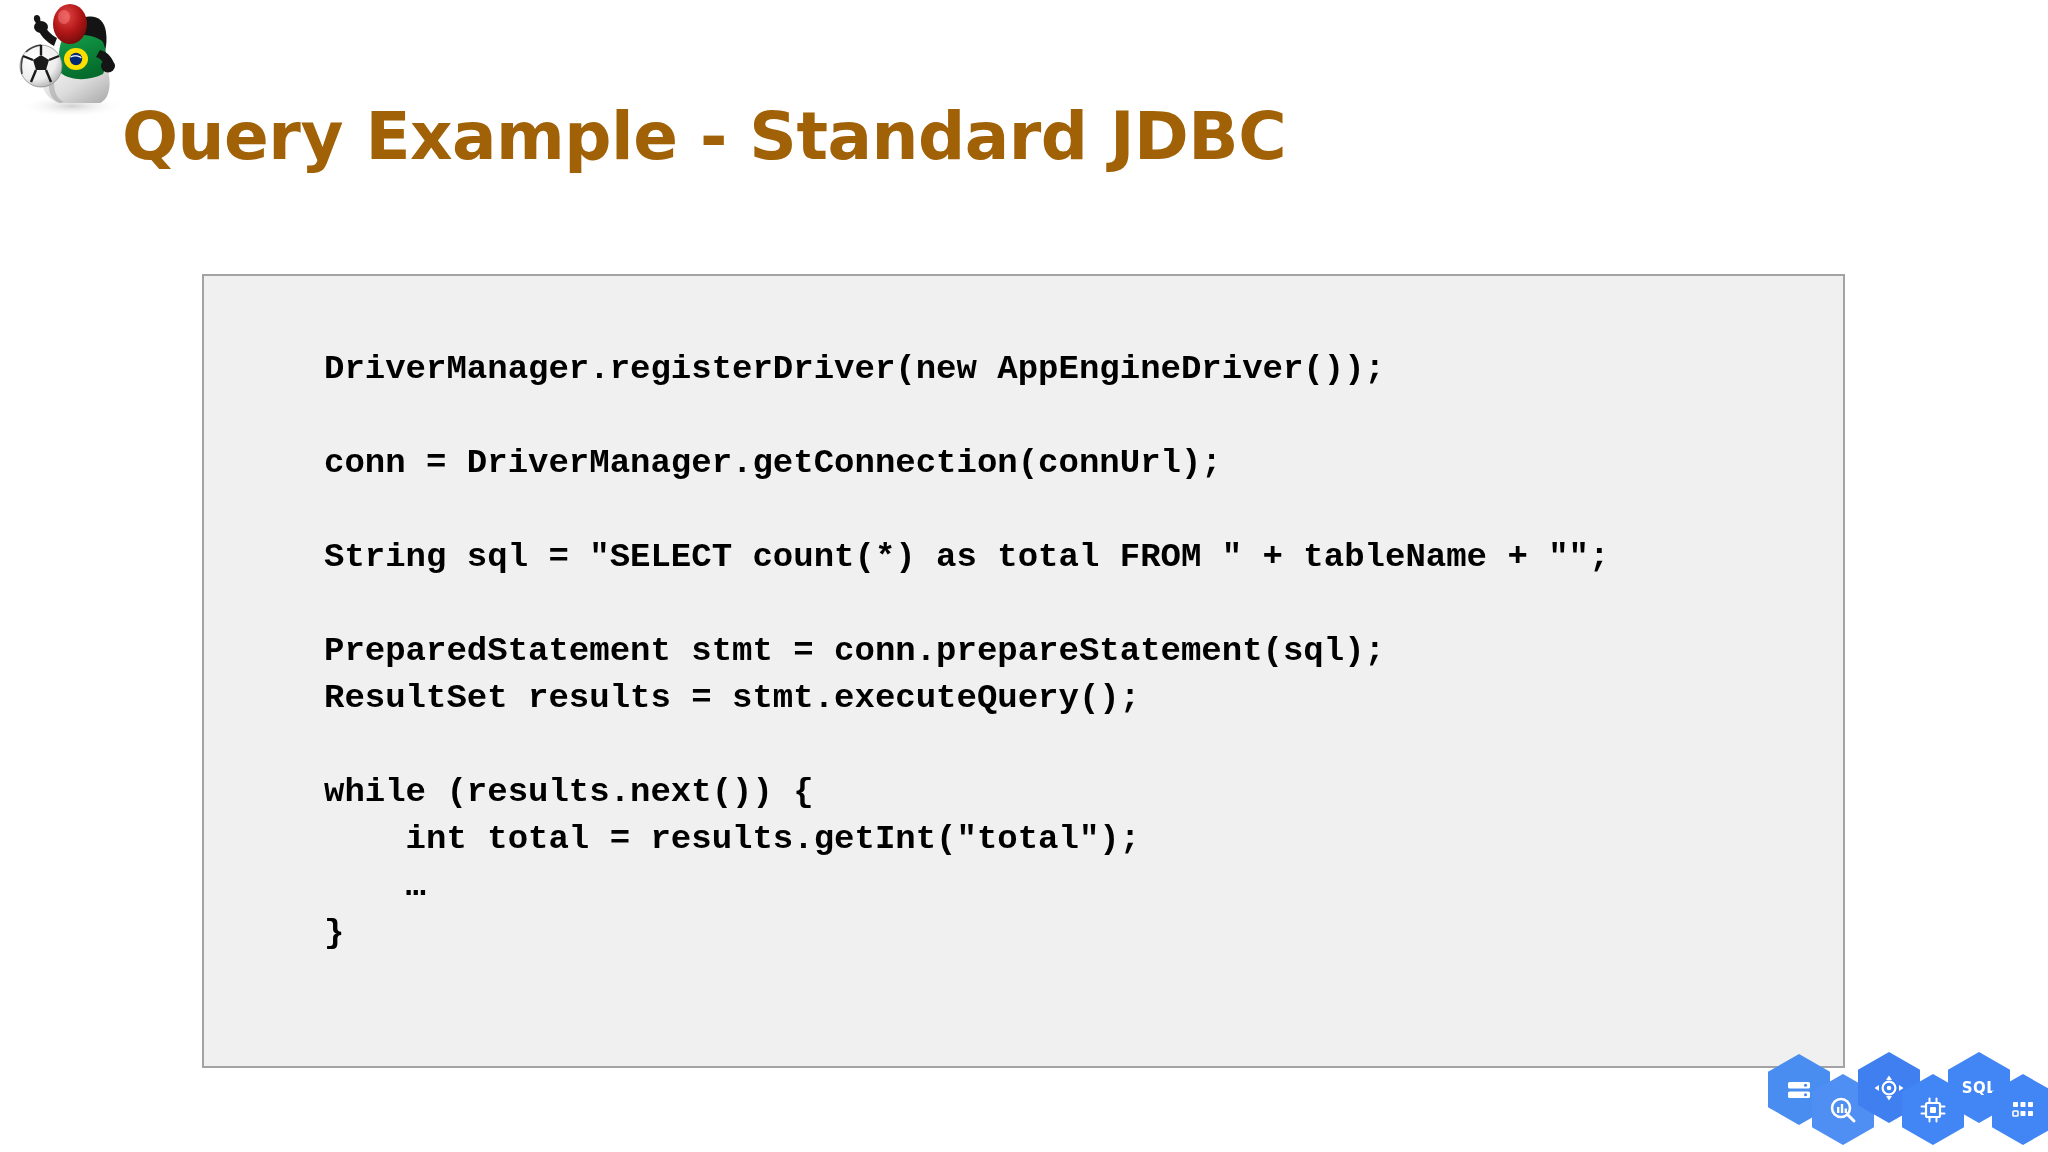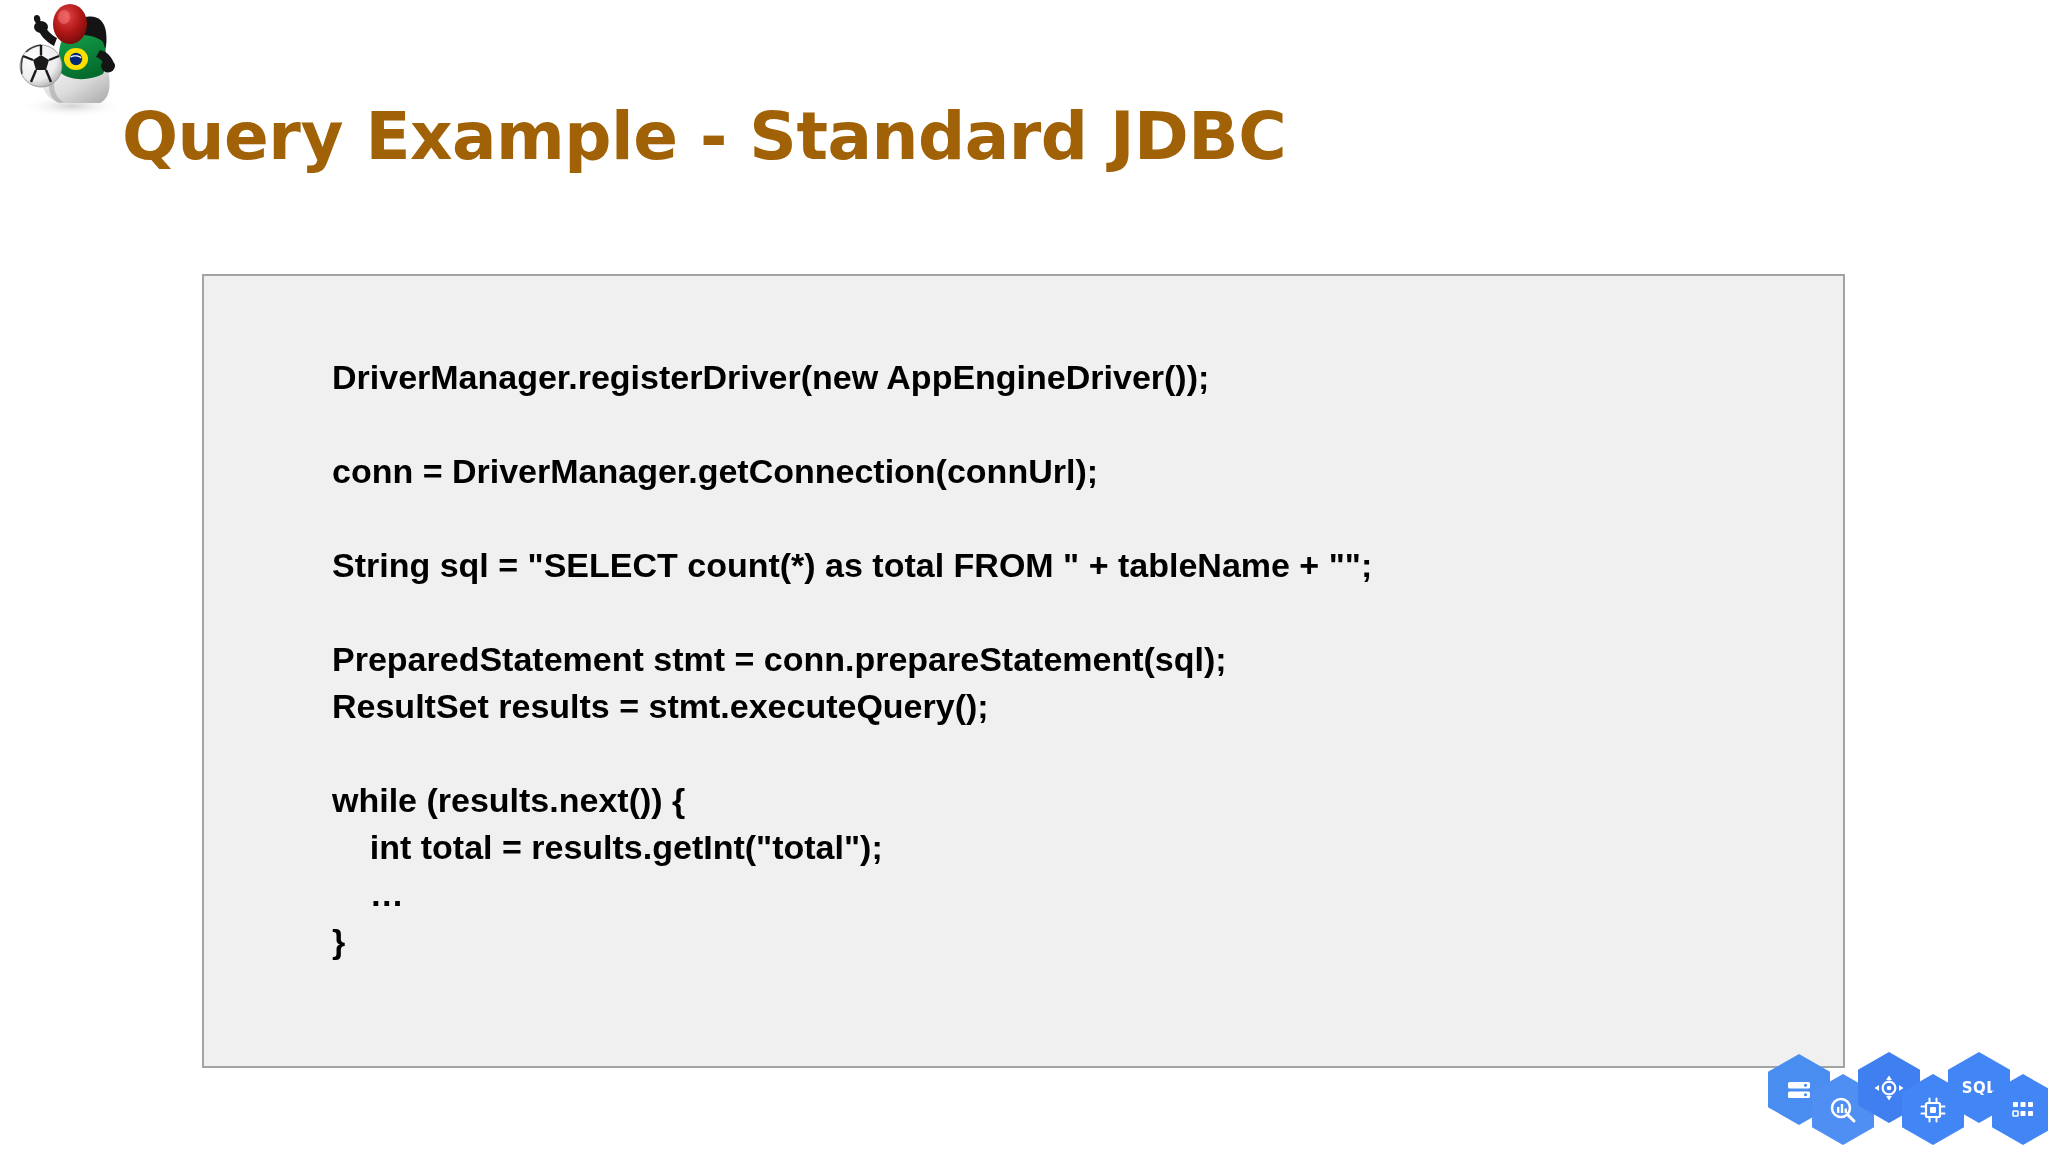--- a/index.html
+++ b/index.html
@@ -47,22 +47,22 @@
     height: 794px;
     background: #f0f0f0;
     border: 2px solid #a3a3a3;
     box-sizing: border-box;
     overflow: hidden;
   }
   #code-text {
     position: absolute;
     left: 120px;
     top: 70px;
-    margin: 8px;
-    font-family: Liberation Sans, sans-serif;
+    margin: 0;
+    font-family: Liberation Mono, monospace;
     font-size: 34px;
     font-weight: bold;
     line-height: 47px;
     color: #000000;
     white-space: pre;
     letter-spacing: 0px;
   }
 
   
   #gcp-icons {

